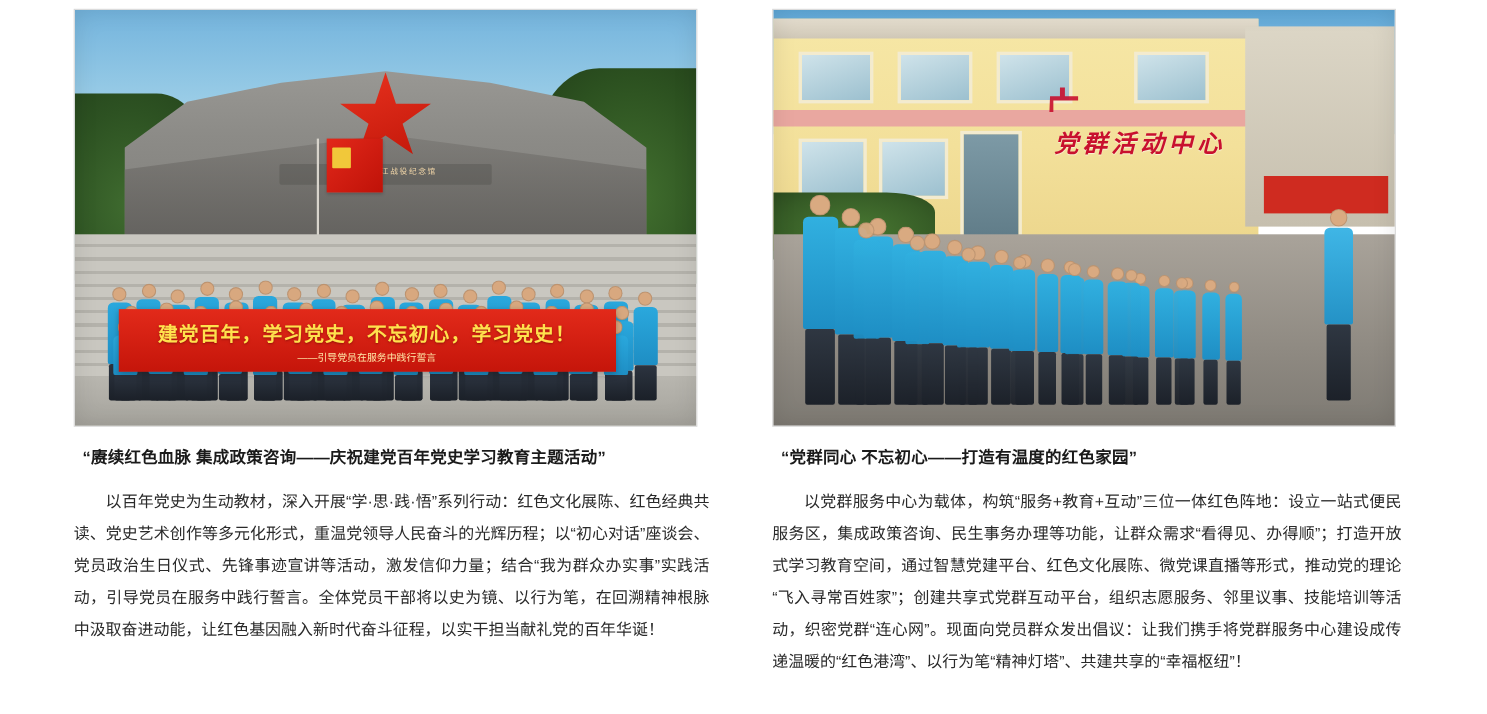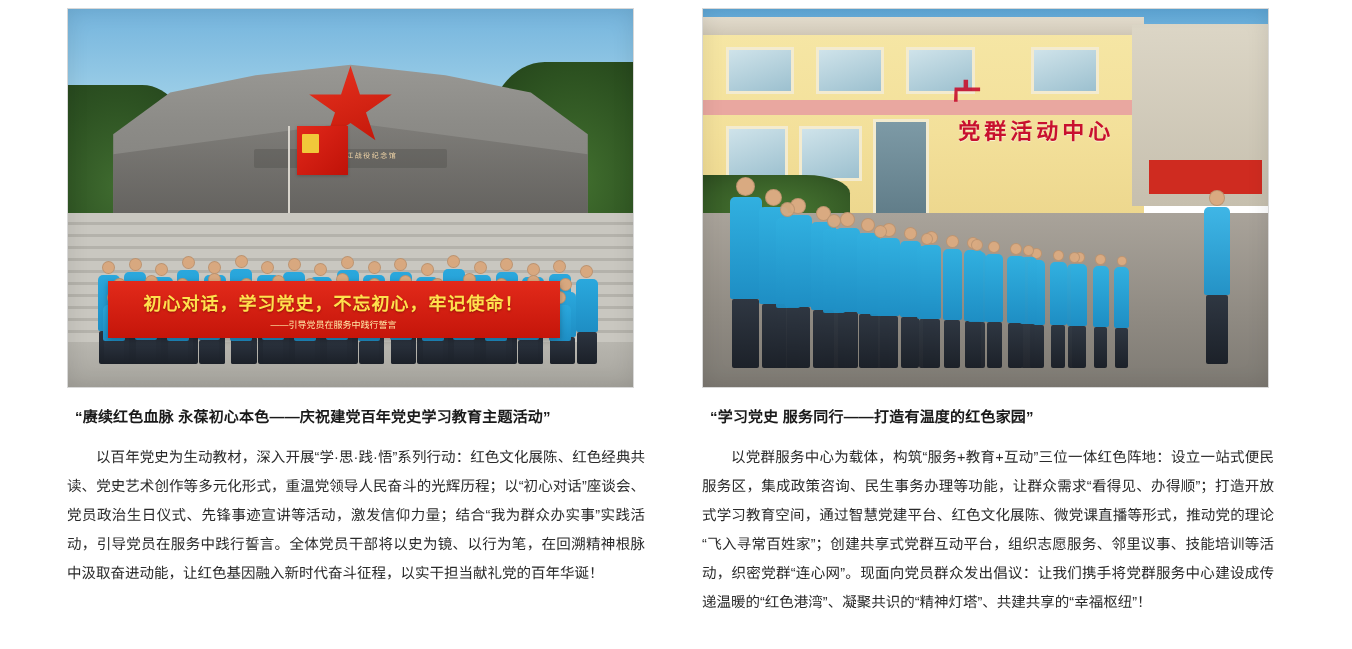--- a/index.html
+++ b/index.html
@@ -177,21 +177,21 @@
   .p2-roof {
     position: absolute; left: 0; top: 2%; width: 78%; height: 5%;
     background: linear-gradient(180deg, #e6dfd0 0%, #cfc7b6 100%);
   }
   .p2-band {
     position: absolute; left: 0; top: 24%; width: 78%; height: 4%;
     background: #e9a7a0;
   }
   .p2-sign {
     position: absolute; left: 42%; top: 27%; width: 34%; height: 9%;
-    display: flex; align-items: flex-end; justify-content: center;
+    display: flex; align-items: center; justify-content: center; font-style: italic;
   }
   .p2-sign-text {
     color: #c8102e; font-weight: bold; font-size: 22px; letter-spacing: 4px;
     white-space: nowrap; text-shadow: 0 1px 1px rgba(255,255,255,0.6);
   }
   .p2-emblem {
     position: absolute; left: 44%; top: 18%; width: 30px; height: 26px;
     background: #c8102e;
     clip-path: polygon(10% 40%, 40% 40%, 40% 10%, 55% 10%, 55% 40%, 95% 40%, 95% 55%, 20% 55%, 20% 95%, 8% 95%);
     opacity: 0.9;
@@ -526,27 +526,27 @@
               <div class="p1-legs"></div>
             </div>
           <div class="p1-person" style="left:87%;height:44%">
               <div class="p1-head"></div>
               <div class="p1-torso"></div>
               <div class="p1-legs"></div>
             </div>
         </div>
 
         <div class="p1-banner">
-          <div class="p1-banner-main">初心对话，学习党史，不忘初心，牢记使命！</div>
+          <div class="p1-banner-main">建党百年，学习党史，不忘初心，学习党史！</div>
           <div class="p1-banner-sub">——引导党员在服务中践行誓言</div>
         </div>
         <div class="photo-frame-overlay"></div>
       </div>
 
-      <div class="caption">“赓续红色血脉 永葆初心本色——庆祝建党百年党史学习教育主题活动”</div>
+      <div class="caption">“赓续红色血脉 集成政策咨询——庆祝建党百年党史学习教育主题活动”</div>
       <div class="body-text">以百年党史为生动教材，深入开展“学·思·践·悟”系列行动：红色文化展陈、红色经典共读、党史艺术创作等多元化形式，重温党领导人民奋斗的光辉历程；以“初心对话”座谈会、党员政治生日仪式、先锋事迹宣讲等活动，激发信仰力量；结合“我为群众办实事”实践活动，引导党员在服务中践行誓言。全体党员干部将以史为镜、以行为笔，在回溯精神根脉中汲取奋进动能，让红色基因融入新时代奋斗征程，以实干担当献礼党的百年华诞！</div>
     </div>
 
     <div class="column right">
 
       <div class="photo">
         <div class="p2-sky"></div>
         <div class="p2-building"></div>
         <div class="p2-roof"></div>
         <div class="p2-band"></div>
@@ -700,18 +700,18 @@
 
         <div class="p2-speaker">
           <div class="p2-head"></div>
           <div class="p2-torso"></div>
           <div class="p2-legs"></div>
         </div>
 
         <div class="photo-frame-overlay"></div>
       </div>
 
-      <div class="caption">“学习党史 服务同行——打造有温度的红色家园”</div>
-      <div class="body-text">以党群服务中心为载体，构筑“服务+教育+互动”三位一体红色阵地：设立一站式便民服务区，集成政策咨询、民生事务办理等功能，让群众需求“看得见、办得顺”；打造开放式学习教育空间，通过智慧党建平台、红色文化展陈、微党课直播等形式，推动党的理论“飞入寻常百姓家”；创建共享式党群互动平台，组织志愿服务、邻里议事、技能培训等活动，织密党群“连心网”。现面向党员群众发出倡议：让我们携手将党群服务中心建设成传递温暖的“红色港湾”、凝聚共识的“精神灯塔”、共建共享的“幸福枢纽”！</div>
+      <div class="caption">“党群同心 不忘初心——打造有温度的红色家园”</div>
+      <div class="body-text">以党群服务中心为载体，构筑“服务+教育+互动”三位一体红色阵地：设立一站式便民服务区，集成政策咨询、民生事务办理等功能，让群众需求“看得见、办得顺”；打造开放式学习教育空间，通过智慧党建平台、红色文化展陈、微党课直播等形式，推动党的理论“飞入寻常百姓家”；创建共享式党群互动平台，组织志愿服务、邻里议事、技能培训等活动，织密党群“连心网”。现面向党员群众发出倡议：让我们携手将党群服务中心建设成传递温暖的“红色港湾”、以行为笔“精神灯塔”、共建共享的“幸福枢纽”！</div>
     </div>
 
   </div>
 </div>
 
 </body></html>

